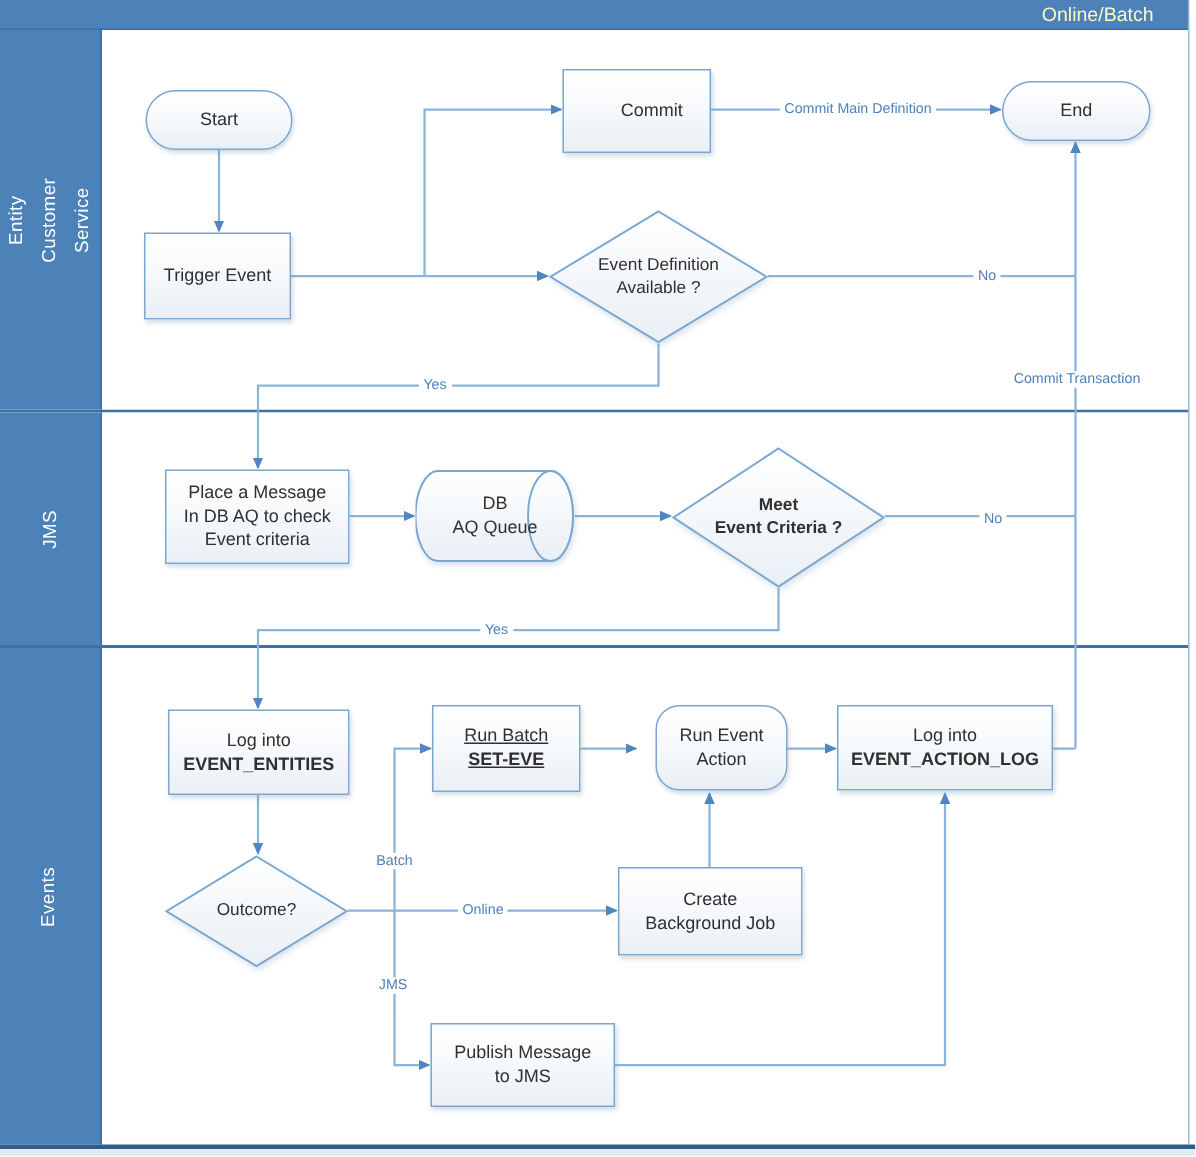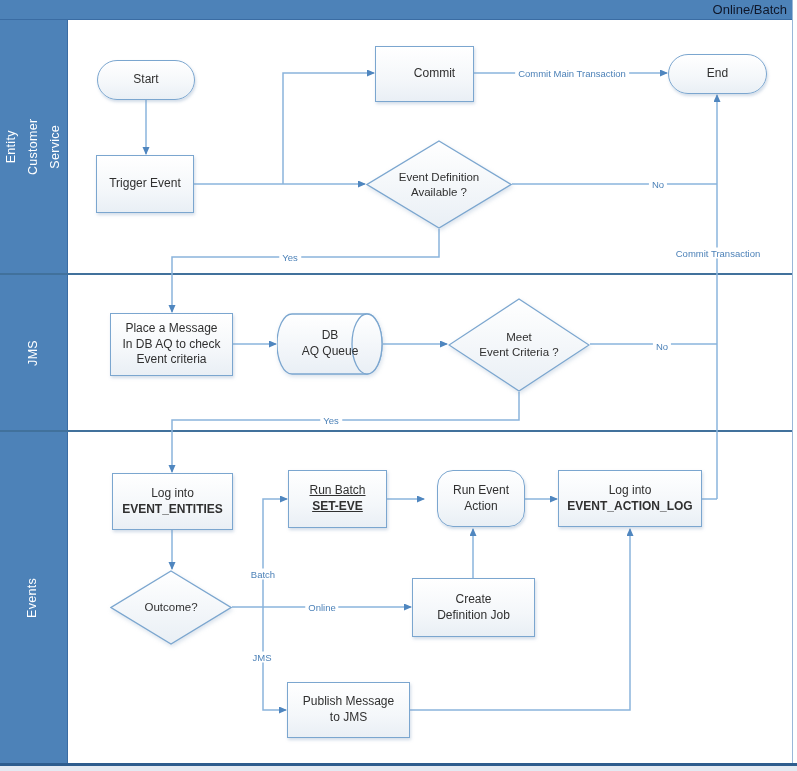--- a/index.html
+++ b/index.html
@@ -8,21 +8,21 @@
     font-family:"Liberation Sans", sans-serif;
     background:#ffffff; overflow:hidden;
   }
   .frame { position:absolute; left:0; top:0; width:793px; height:763px;
            border-right:1px solid var(--frame-border); box-sizing:border-box; }
   .titlebar {
     height:20px; background:var(--bar-blue);
     border-bottom:1px solid var(--bar-edge);
     box-sizing:border-box; text-align:right;
   }
-  .titlebar .title { color:#0f172a; font-size:13px; line-height:19px; padding-right:5px; }
+  .titlebar .title { color:#fef9c3; font-size:13px; line-height:19px; padding-right:23px; }
   .lane { display:flex; box-sizing:border-box; }
   .lane-2, .lane-3 { border-top:2px solid var(--separator); }
   .lane-1 { height:253px; }
   .lane-2 { height:157px; }
   .lane-3 { height:333px; }
   .strip {
     width:68px; flex:0 0 68px; background:var(--bar-blue);
     border-right:1px solid var(--bar-edge); box-sizing:border-box;
     display:flex; align-items:center; justify-content:center;
   }
@@ -171,21 +171,21 @@
             </linearGradient>
           </defs>
           <path d="M 90 1 L 15 1 A 15 30 0 0 0 15 61 L 90 61 A 15 30 0 0 0 90 1 Z" fill="url(#g-db-aq-queue)" style="stroke: var(--shape-border); stroke-width: 1.3;"></path>
           <ellipse cx="90" cy="31" rx="15" ry="30" fill="url(#g-db-aq-queue)" style="stroke: var(--shape-border); stroke-width: 1.3;"></ellipse>
         </svg>
         <div class="node-label">
           <div>DB</div>
           <div>AQ Queue</div>
         </div>
       </div>
-      <div class="node diamond" style="left: 448px; top: 298px; width: 142px; height: 94px;">
+      <div class="node diamond" style="left: 448px; top: 298px; width: 142px; height: 94px; font-weight: bold;">
         <svg width="142" height="94">
           <defs>
             <linearGradient id="g-meet-event-criteria" x1="0" y1="0" x2="0" y2="1">
               <stop offset="0" stop-color="#ffffff"></stop>
               <stop offset="1" stop-color="#e9eff5"></stop>
             </linearGradient>
           </defs>
           <polygon points="71,1 141,47 71,93 1,47" fill="url(#g-meet-event-criteria)" style="stroke: var(--shape-border); stroke-width: 1.3;"></polygon>
         </svg>
         <div class="node-label">
@@ -227,30 +227,30 @@
       </div>
       <div class="node rect" style="left: 558px; top: 470px; width: 144px; height: 57px;">
         <div class="node-label">
           <div>Log into</div>
           <div class="bold">EVENT_ACTION_LOG</div>
         </div>
       </div>
       <div class="node rect" style="left: 412px; top: 578px; width: 123px; height: 59px;">
         <div class="node-label">
           <div>Create</div>
-          <div>Definition Job</div>
+          <div>Background Job</div>
         </div>
       </div>
       <div class="node rect" style="left: 287px; top: 682px; width: 123px; height: 56px;">
         <div class="node-label">
           <div>Publish Message</div>
           <div>to JMS</div>
         </div>
       </div>
-      <div class="edge-label" style="left: 572px; top: 73px;">Commit Main Transaction</div>
+      <div class="edge-label" style="left: 572px; top: 73px;">Commit Main Definition</div>
       <div class="edge-label" style="left: 658px; top: 184px;">No</div>
       <div class="edge-label" style="left: 718px; top: 253px;">Commit Transaction</div>
       <div class="edge-label" style="left: 290px; top: 257px;">Yes</div>
       <div class="edge-label" style="left: 662px; top: 346px;">No</div>
       <div class="edge-label" style="left: 331px; top: 420px;">Yes</div>
       <div class="edge-label" style="left: 263px; top: 574px;">Batch</div>
       <div class="edge-label" style="left: 322px; top: 607px;">Online</div>
       <div class="edge-label" style="left: 262px; top: 657px;">JMS</div>
     </div>
 

